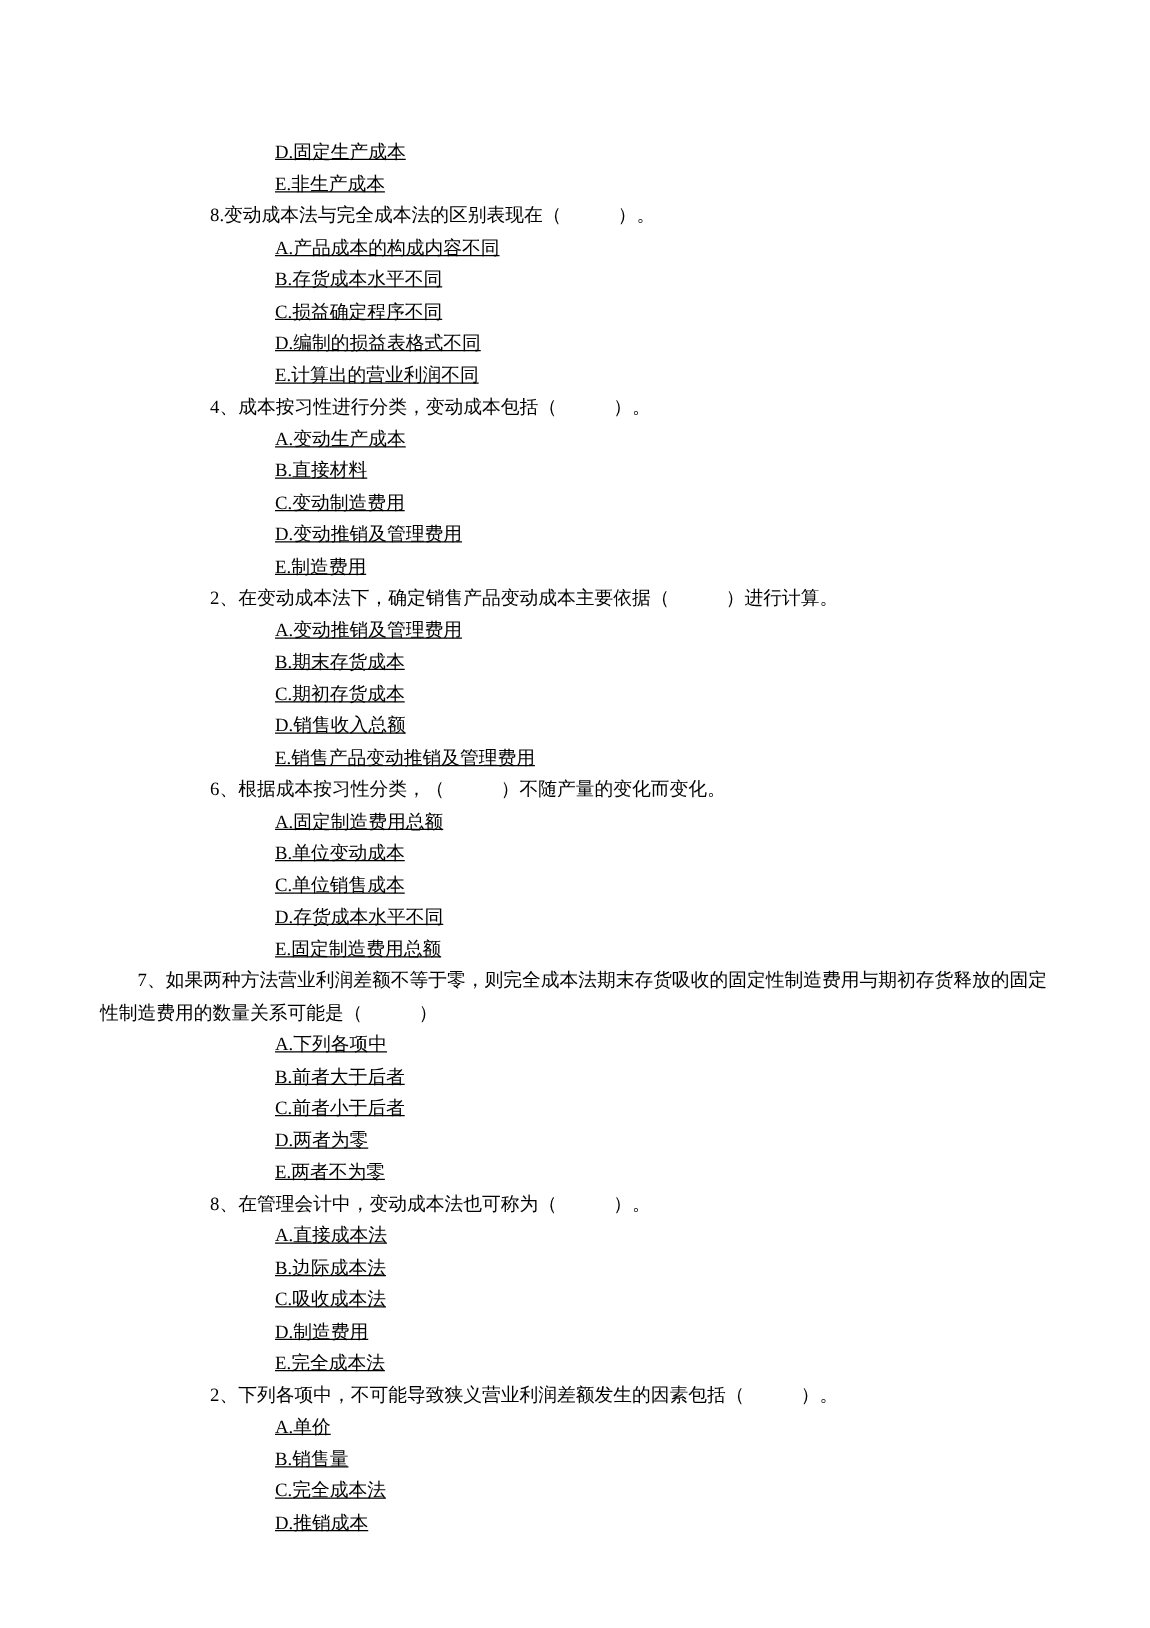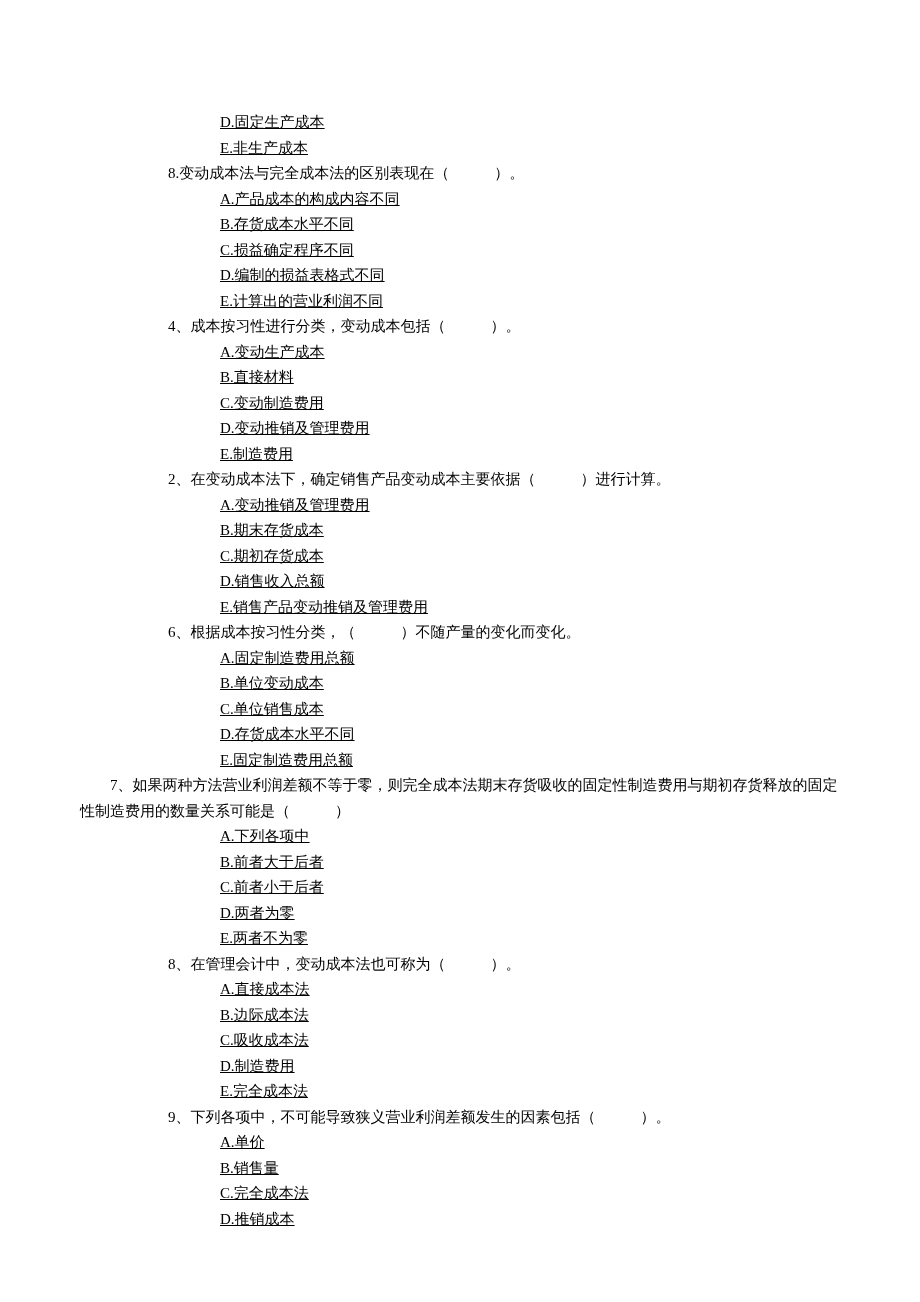--- a/index.html
+++ b/index.html
@@ -67,17 +67,17 @@
 <div class="option">D.两者为零</div>
 <div class="option">E.两者不为零</div>
 
 <div class="question">8、在管理会计中，变动成本法也可称为（　　　）。</div>
 <div class="option">A.直接成本法</div>
 <div class="option">B.边际成本法</div>
 <div class="option">C.吸收成本法</div>
 <div class="option">D.制造费用</div>
 <div class="option">E.完全成本法</div>
 
-<div class="question">9、下列各项中，不可能导致狭义营业利润差额发生的因素包括（　　　）。</div>
+<div class="question">2、下列各项中，不可能导致狭义营业利润差额发生的因素包括（　　　）。</div>
 <div class="option">A.单价</div>
 <div class="option">B.销售量</div>
 <div class="option">C.完全成本法</div>
 <div class="option">D.推销成本</div>
 
 </body></html>

